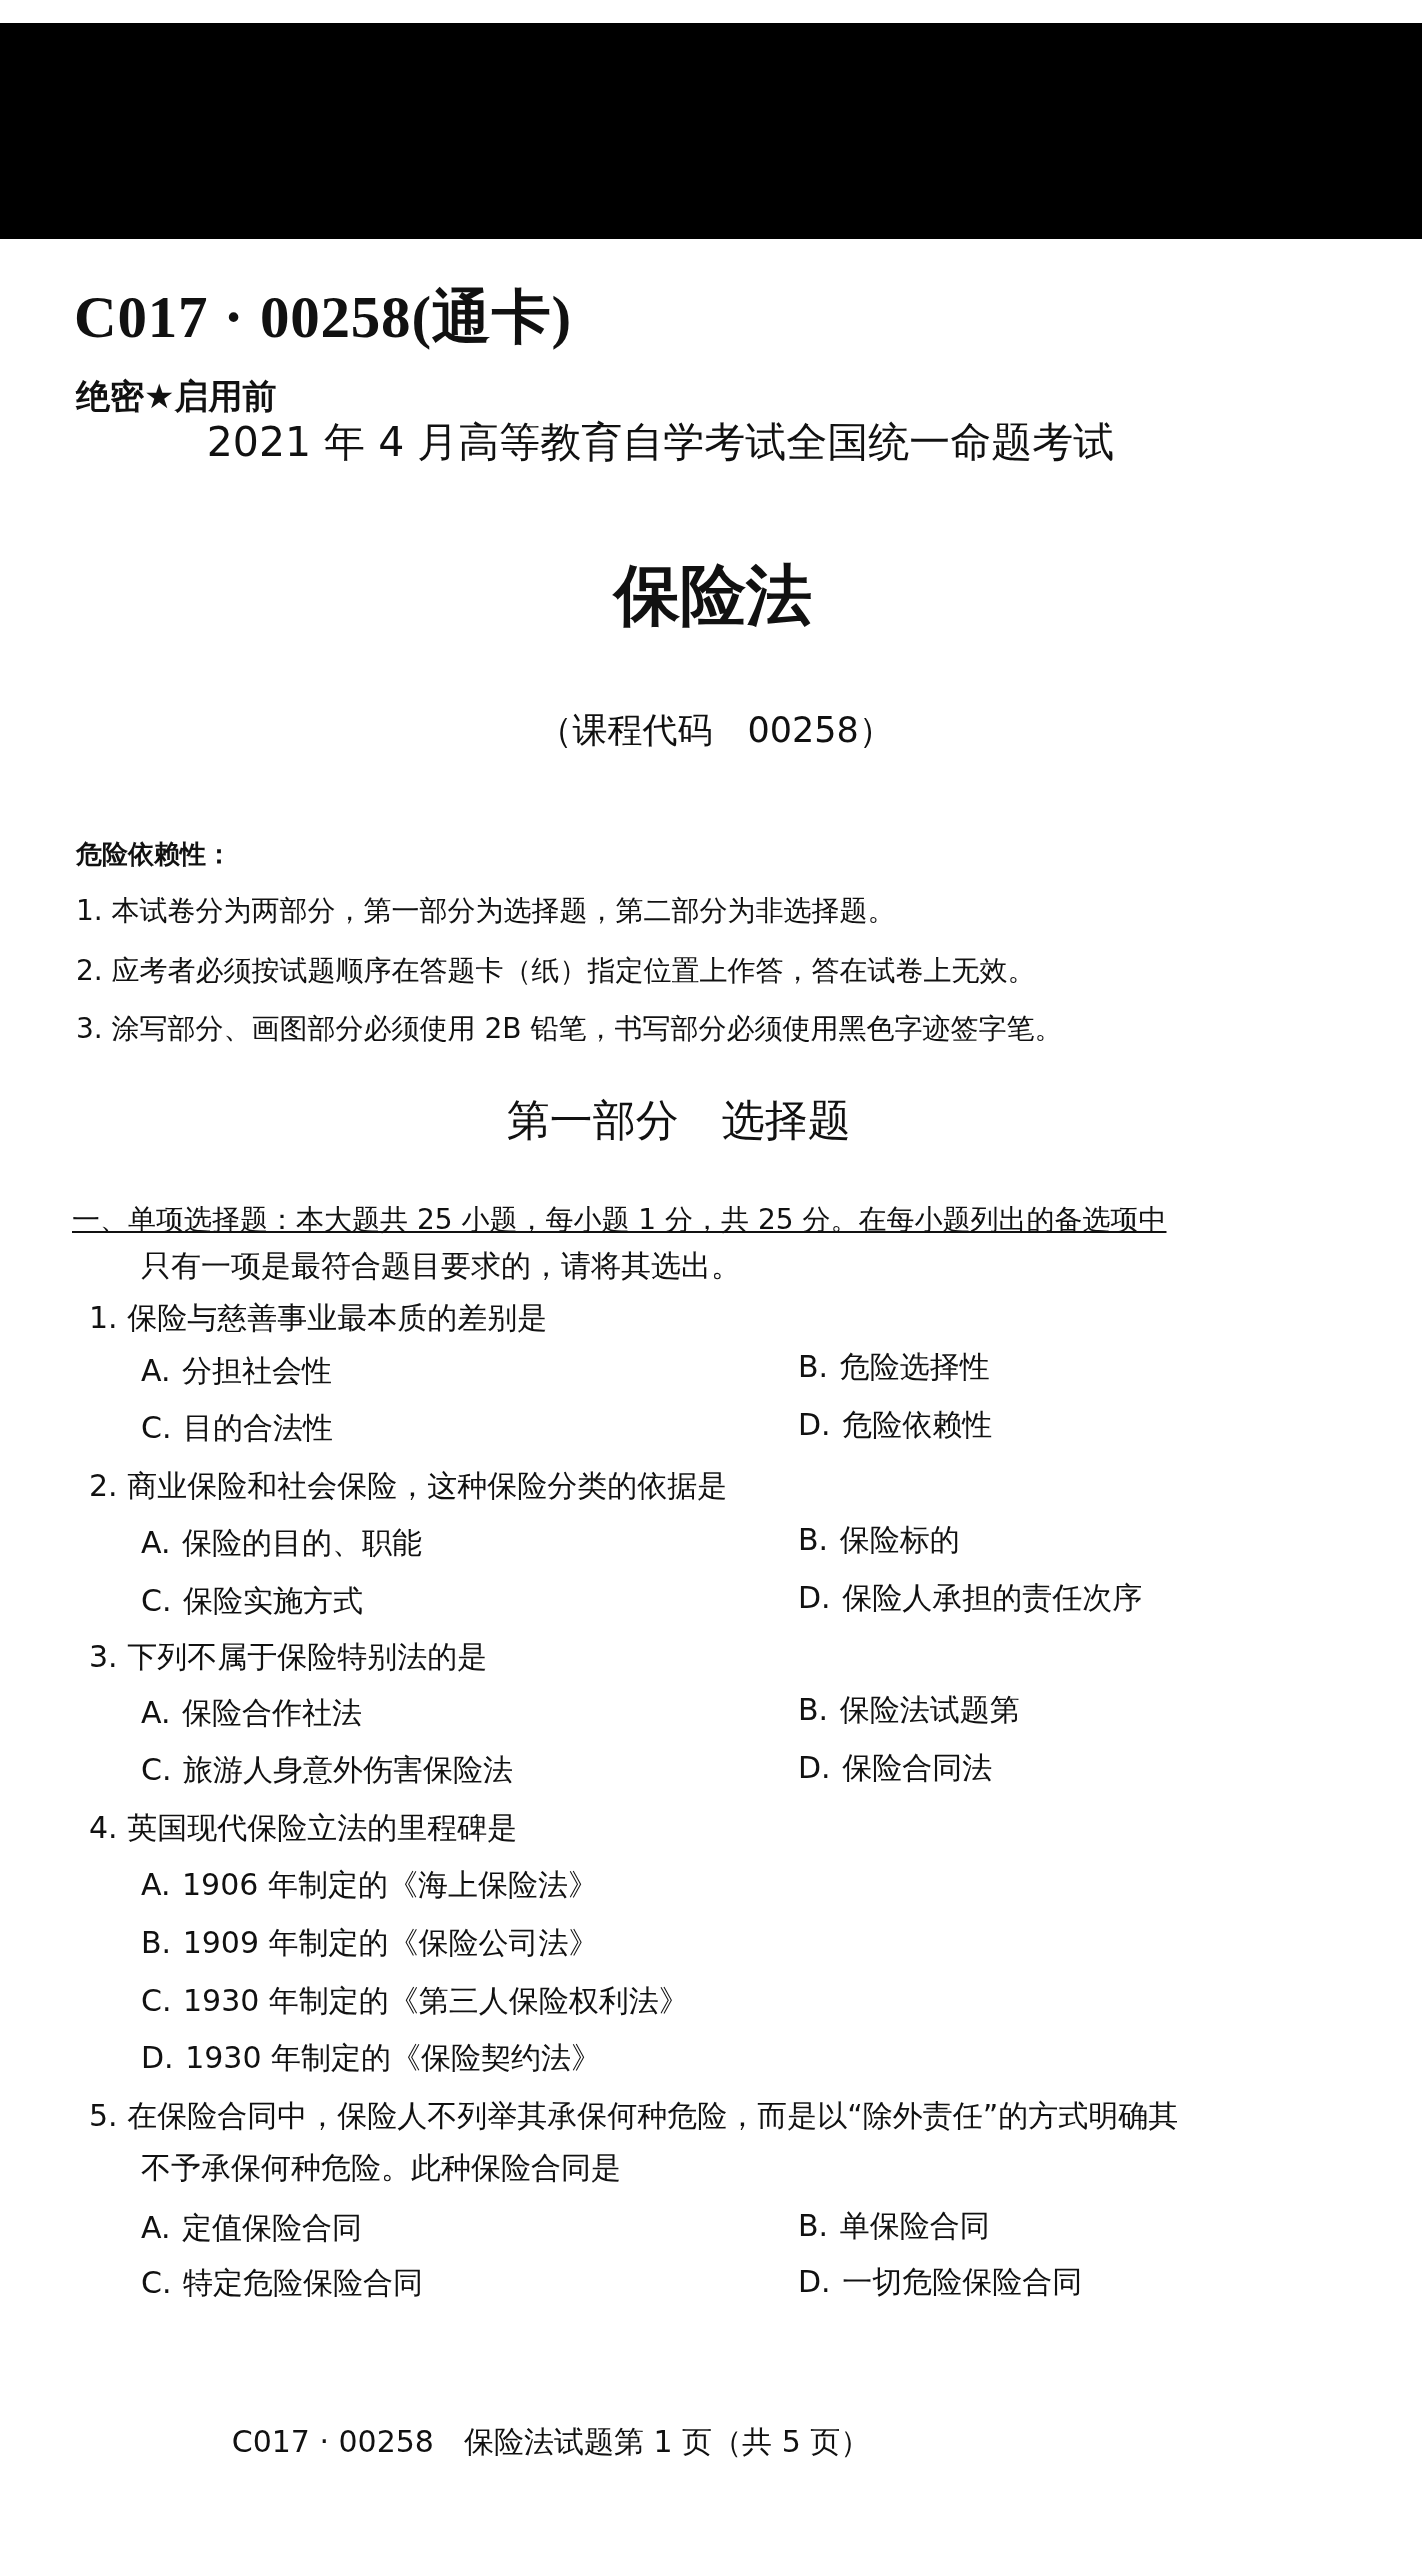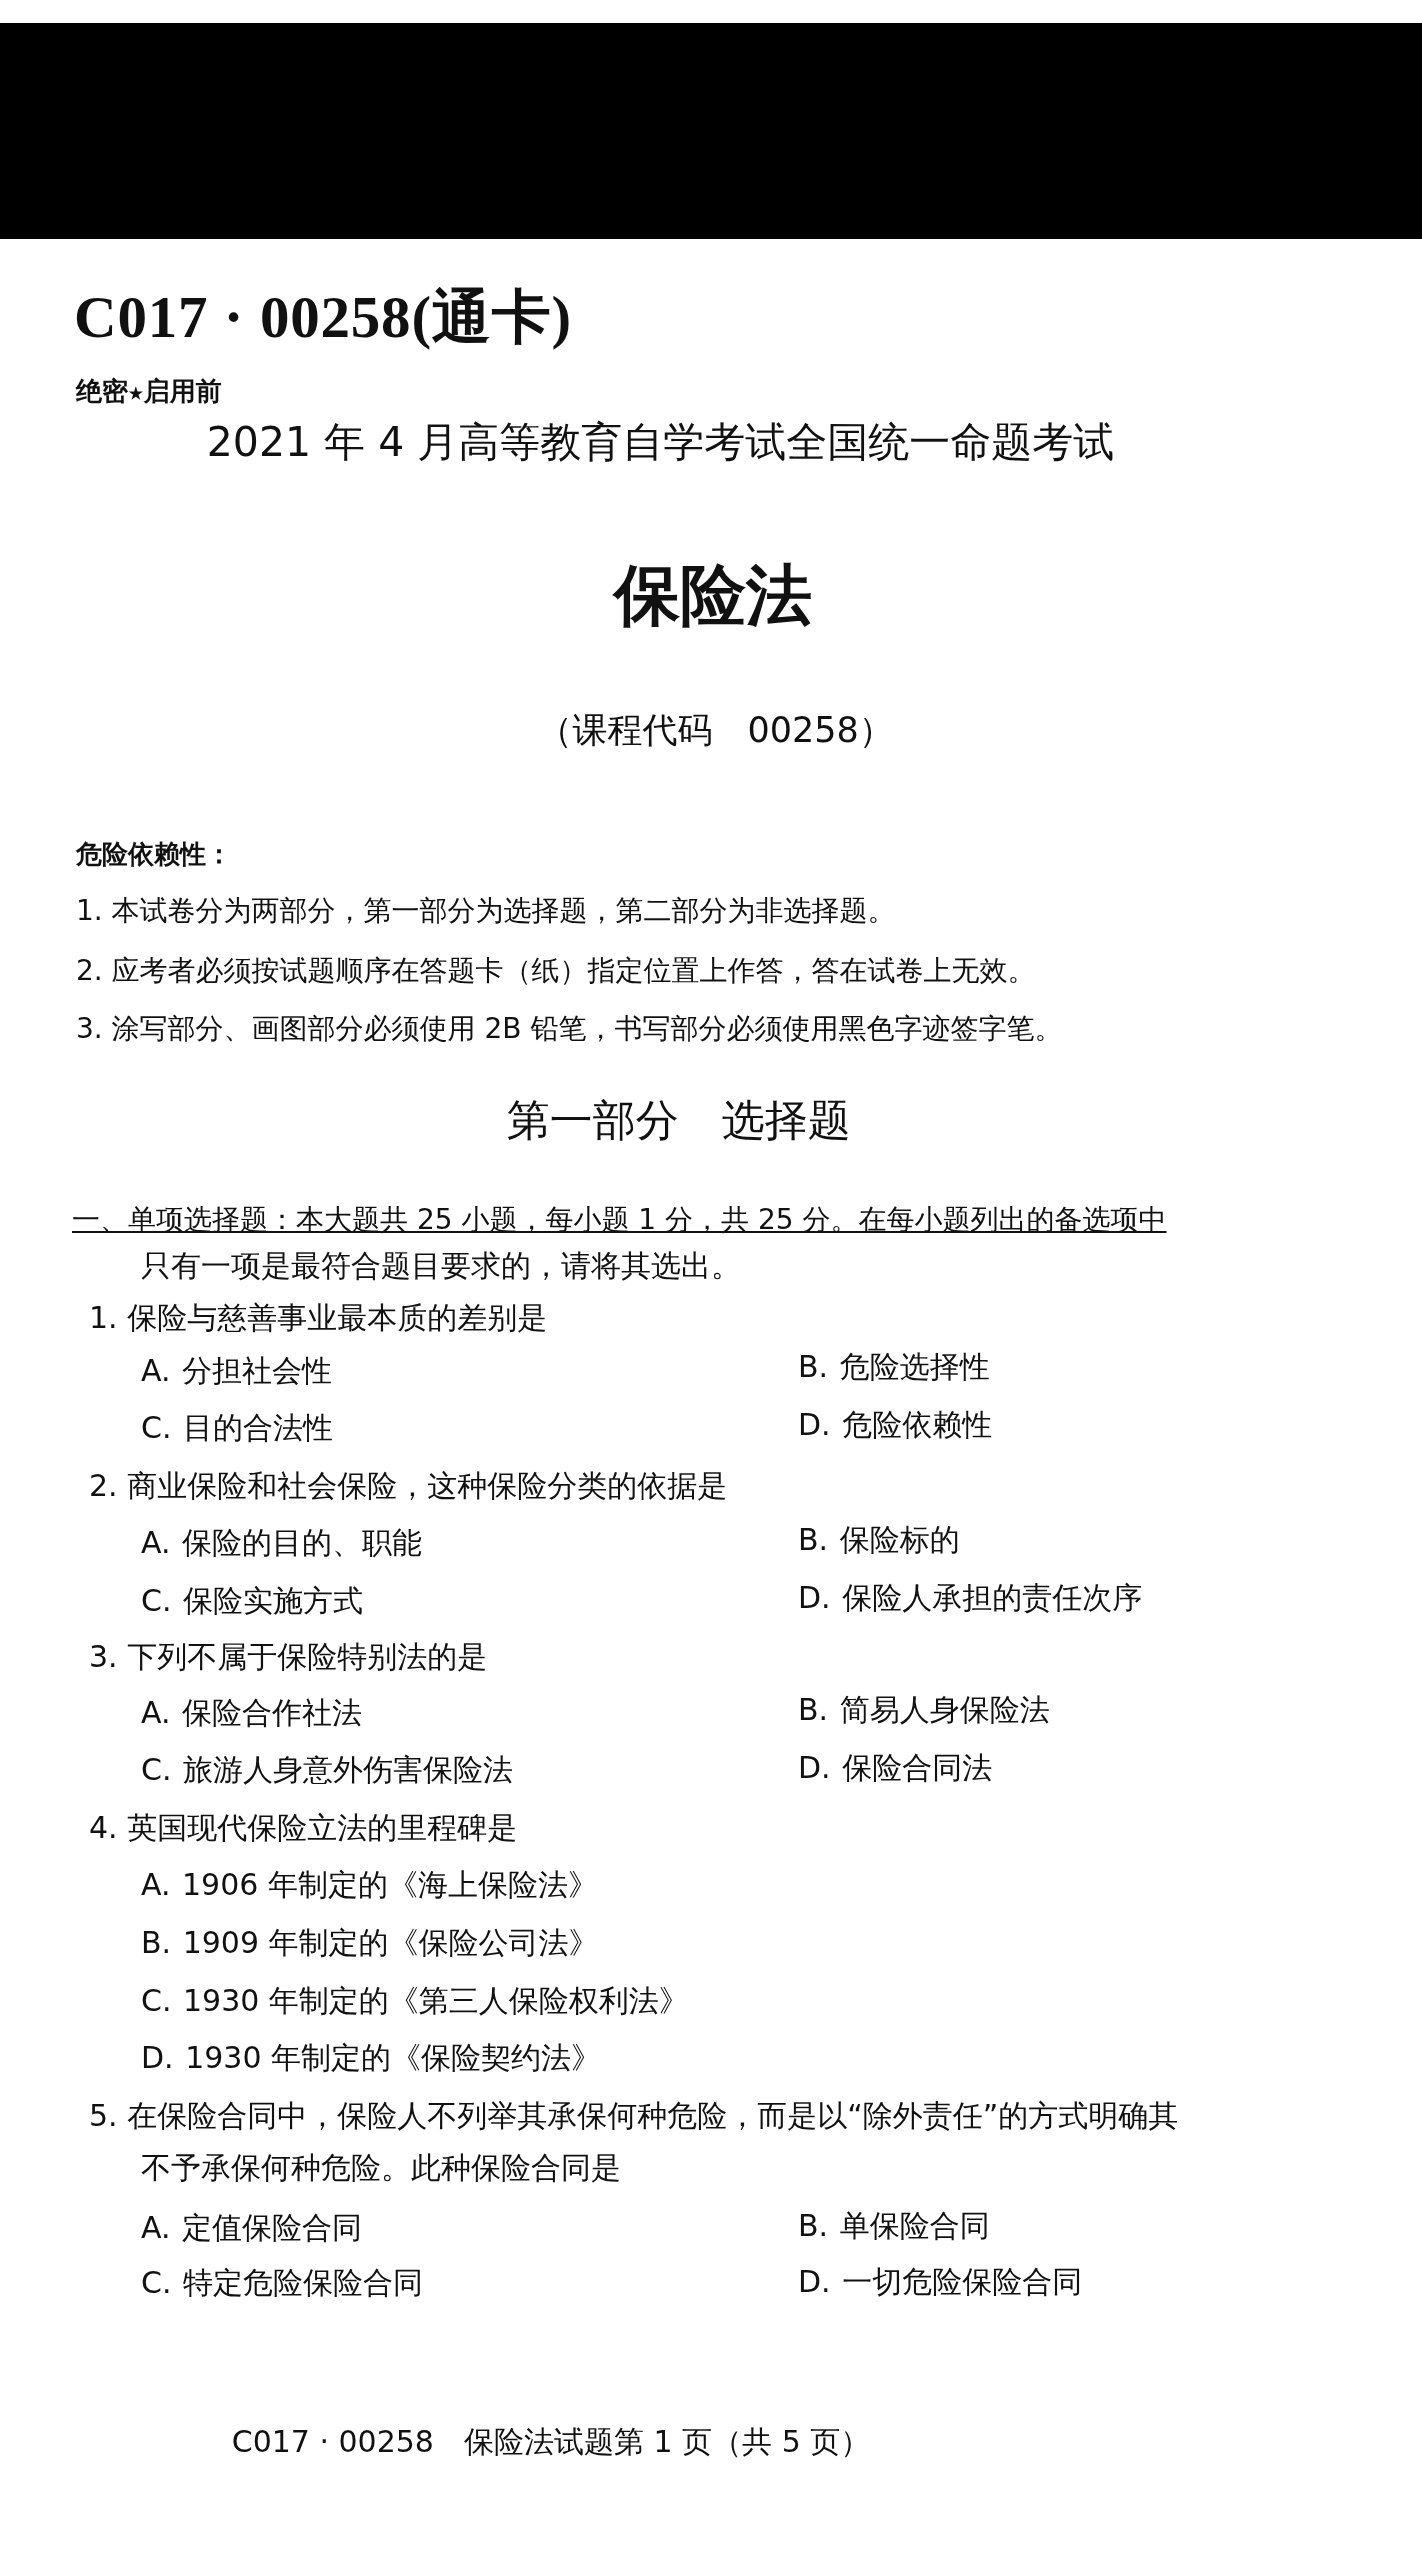--- a/index.html
+++ b/index.html
@@ -3,21 +3,21 @@
 <meta charset="utf-8">
 <style>
   html, body { margin: 0; padding: 0; background: #ffffff; }
   body {
     width: 1423px; height: 2576px; position: relative; overflow: hidden;
     font-family: "DejaVu Sans", "Liberation Sans", sans-serif; color: #111111;
   }
   .redaction-bar { position: absolute; left: 0; top: 23px; width: 1423px; height: 216px; background: #000000; }
   .abs { position: absolute; white-space: nowrap; }
   .paper-code { left: 74px; top: 278px; font-family: "Liberation Serif", "DejaVu Serif", serif; font-weight: bold; font-size: 59px; letter-spacing: 0.8px; }
-  .secret { left: 76px; top: 374px; font-size: 26px; font-weight: bold; font-family: Liberation Mono, monospace; }
+  .secret { left: 76px; top: 374px; font-size: 34px; font-weight: bold; }
   .exam-title { left: 0; width: 1288px; top: 415px; text-align: center; font-size: 41px; padding-left: 33px; box-sizing: border-box; }
   .subject-title { left: 0; width: 1423px; top: 551px; text-align: center; font-size: 66px; font-weight: bold; padding-left: 3px; box-sizing: border-box; }
   .course-code { left: 0; width: 1423px; top: 707px; text-align: center; font-size: 35px; padding-left: 8.2px; box-sizing: border-box; }
   .notes-heading { left: 76px; top: 837px; font-size: 26px; font-weight: bold; }
   .note { left: 76px; font-size: 28px; }
   .part-title { left: 0; width: 1341px; top: 1092px; text-align: center; font-size: 43px; padding-left: 16.4px; box-sizing: border-box; }
   .section-heading { left: 72px; font-size: 28px; text-decoration: underline; }
   .section-cont { left: 141px; font-size: 30px; }
   .question { left: 89px; font-size: 30px; }
   .q-cont { left: 141px; font-size: 30px; }
@@ -53,21 +53,21 @@
 <div class="abs option-right" style="top:1405px"><span class="opt-letter">D.</span><span>危险依赖性</span></div>
 
 <div class="abs question" style="top:1466px">2. 商业保险和社会保险，这种保险分类的依据是</div>
 <div class="abs option-left" style="top:1523px"><span class="opt-letter">A.</span><span>保险的目的、职能</span></div>
 <div class="abs option-right" style="top:1520px"><span class="opt-letter">B.</span><span>保险标的</span></div>
 <div class="abs option-left" style="top:1581px"><span class="opt-letter">C.</span><span>保险实施方式</span></div>
 <div class="abs option-right" style="top:1578px"><span class="opt-letter">D.</span><span>保险人承担的责任次序</span></div>
 
 <div class="abs question" style="top:1637px">3. 下列不属于保险特别法的是</div>
 <div class="abs option-left" style="top:1693px"><span class="opt-letter">A.</span><span>保险合作社法</span></div>
-<div class="abs option-right" style="top:1690px"><span class="opt-letter">B.</span><span>简易人身保险法</span></div>
+<div class="abs option-right" style="top:1690px"><span class="opt-letter">B.</span><span>保险法试题第</span></div>
 <div class="abs option-left" style="top:1750px"><span class="opt-letter">C.</span><span>旅游人身意外伤害保险法</span></div>
 <div class="abs option-right" style="top:1748px"><span class="opt-letter">D.</span><span>保险合同法</span></div>
 
 <div class="abs question" style="top:1808px">4. 英国现代保险立法的里程碑是</div>
 <div class="abs option-left" style="top:1865px"><span class="opt-letter">A.</span><span>1906 年制定的《海上保险法》</span></div>
 <div class="abs option-left" style="top:1923px"><span class="opt-letter">B.</span><span>1909 年制定的《保险公司法》</span></div>
 <div class="abs option-left" style="top:1981px"><span class="opt-letter">C.</span><span>1930 年制定的《第三人保险权利法》</span></div>
 <div class="abs option-left" style="top:2038px"><span class="opt-letter">D.</span><span>1930 年制定的《保险契约法》</span></div>
 
 <div class="abs question" style="top:2096px">5. 在保险合同中，保险人不列举其承保何种危险，而是以“除外责任”的方式明确其</div>

